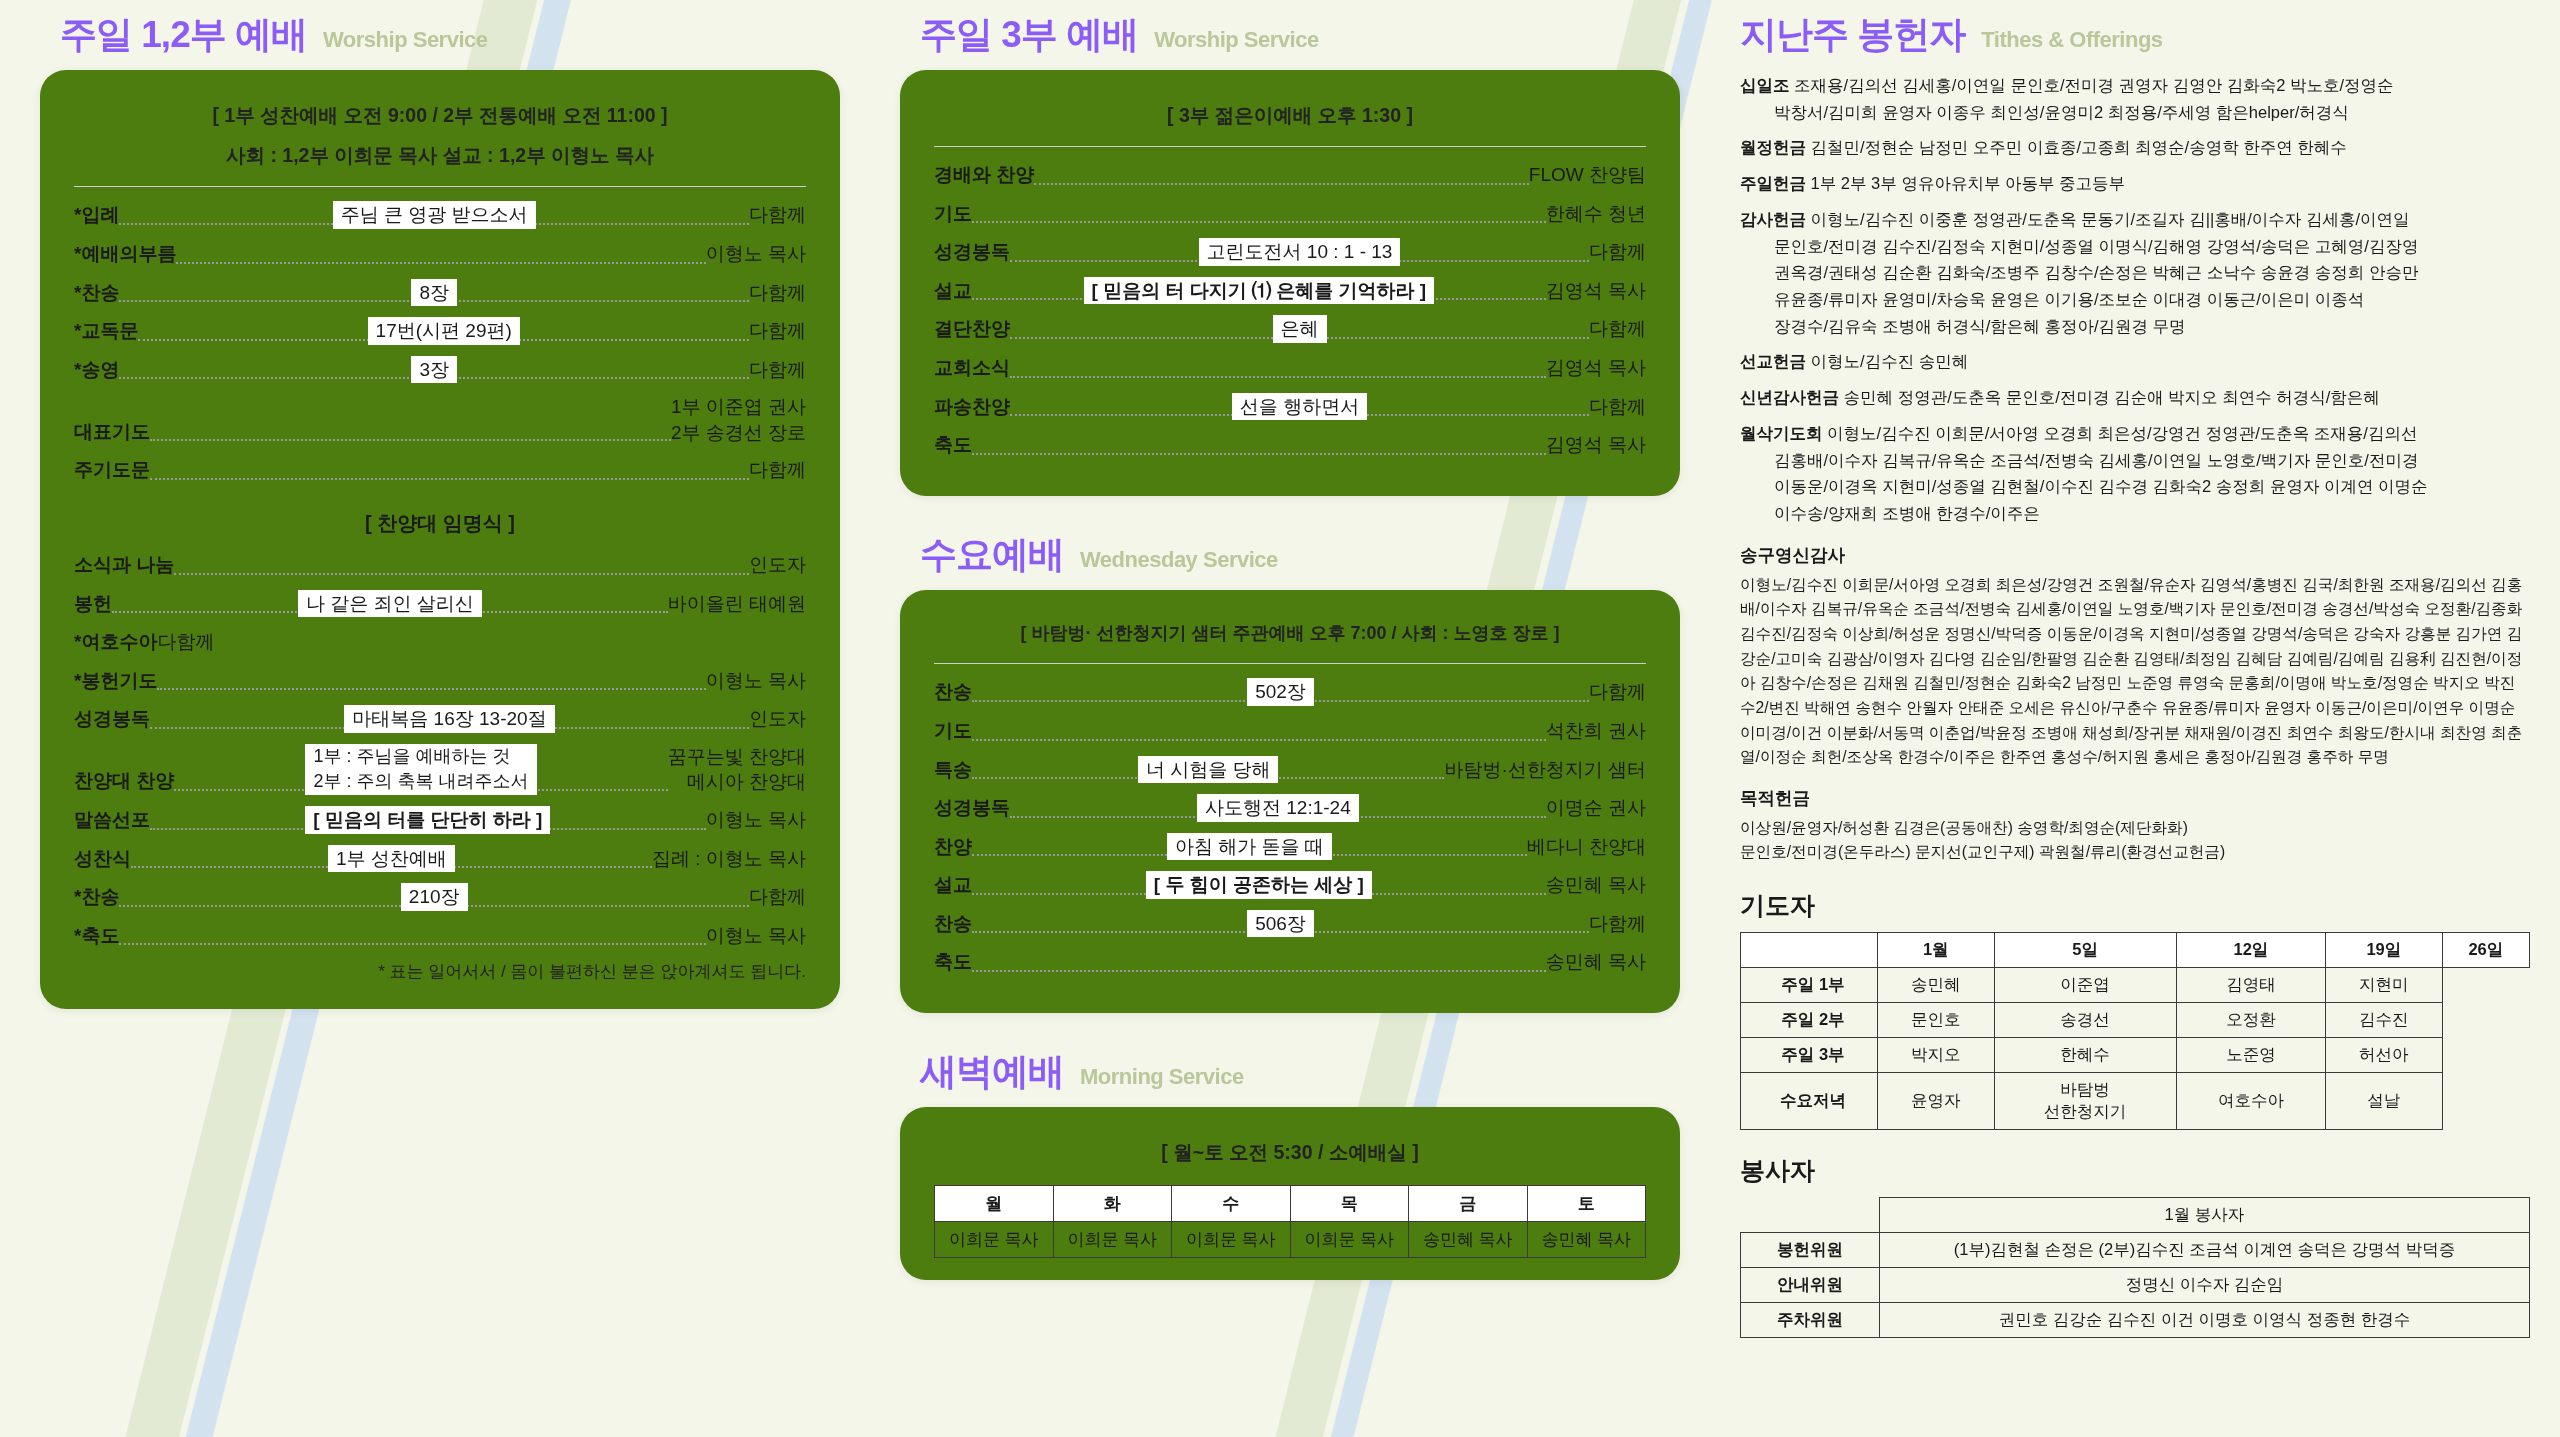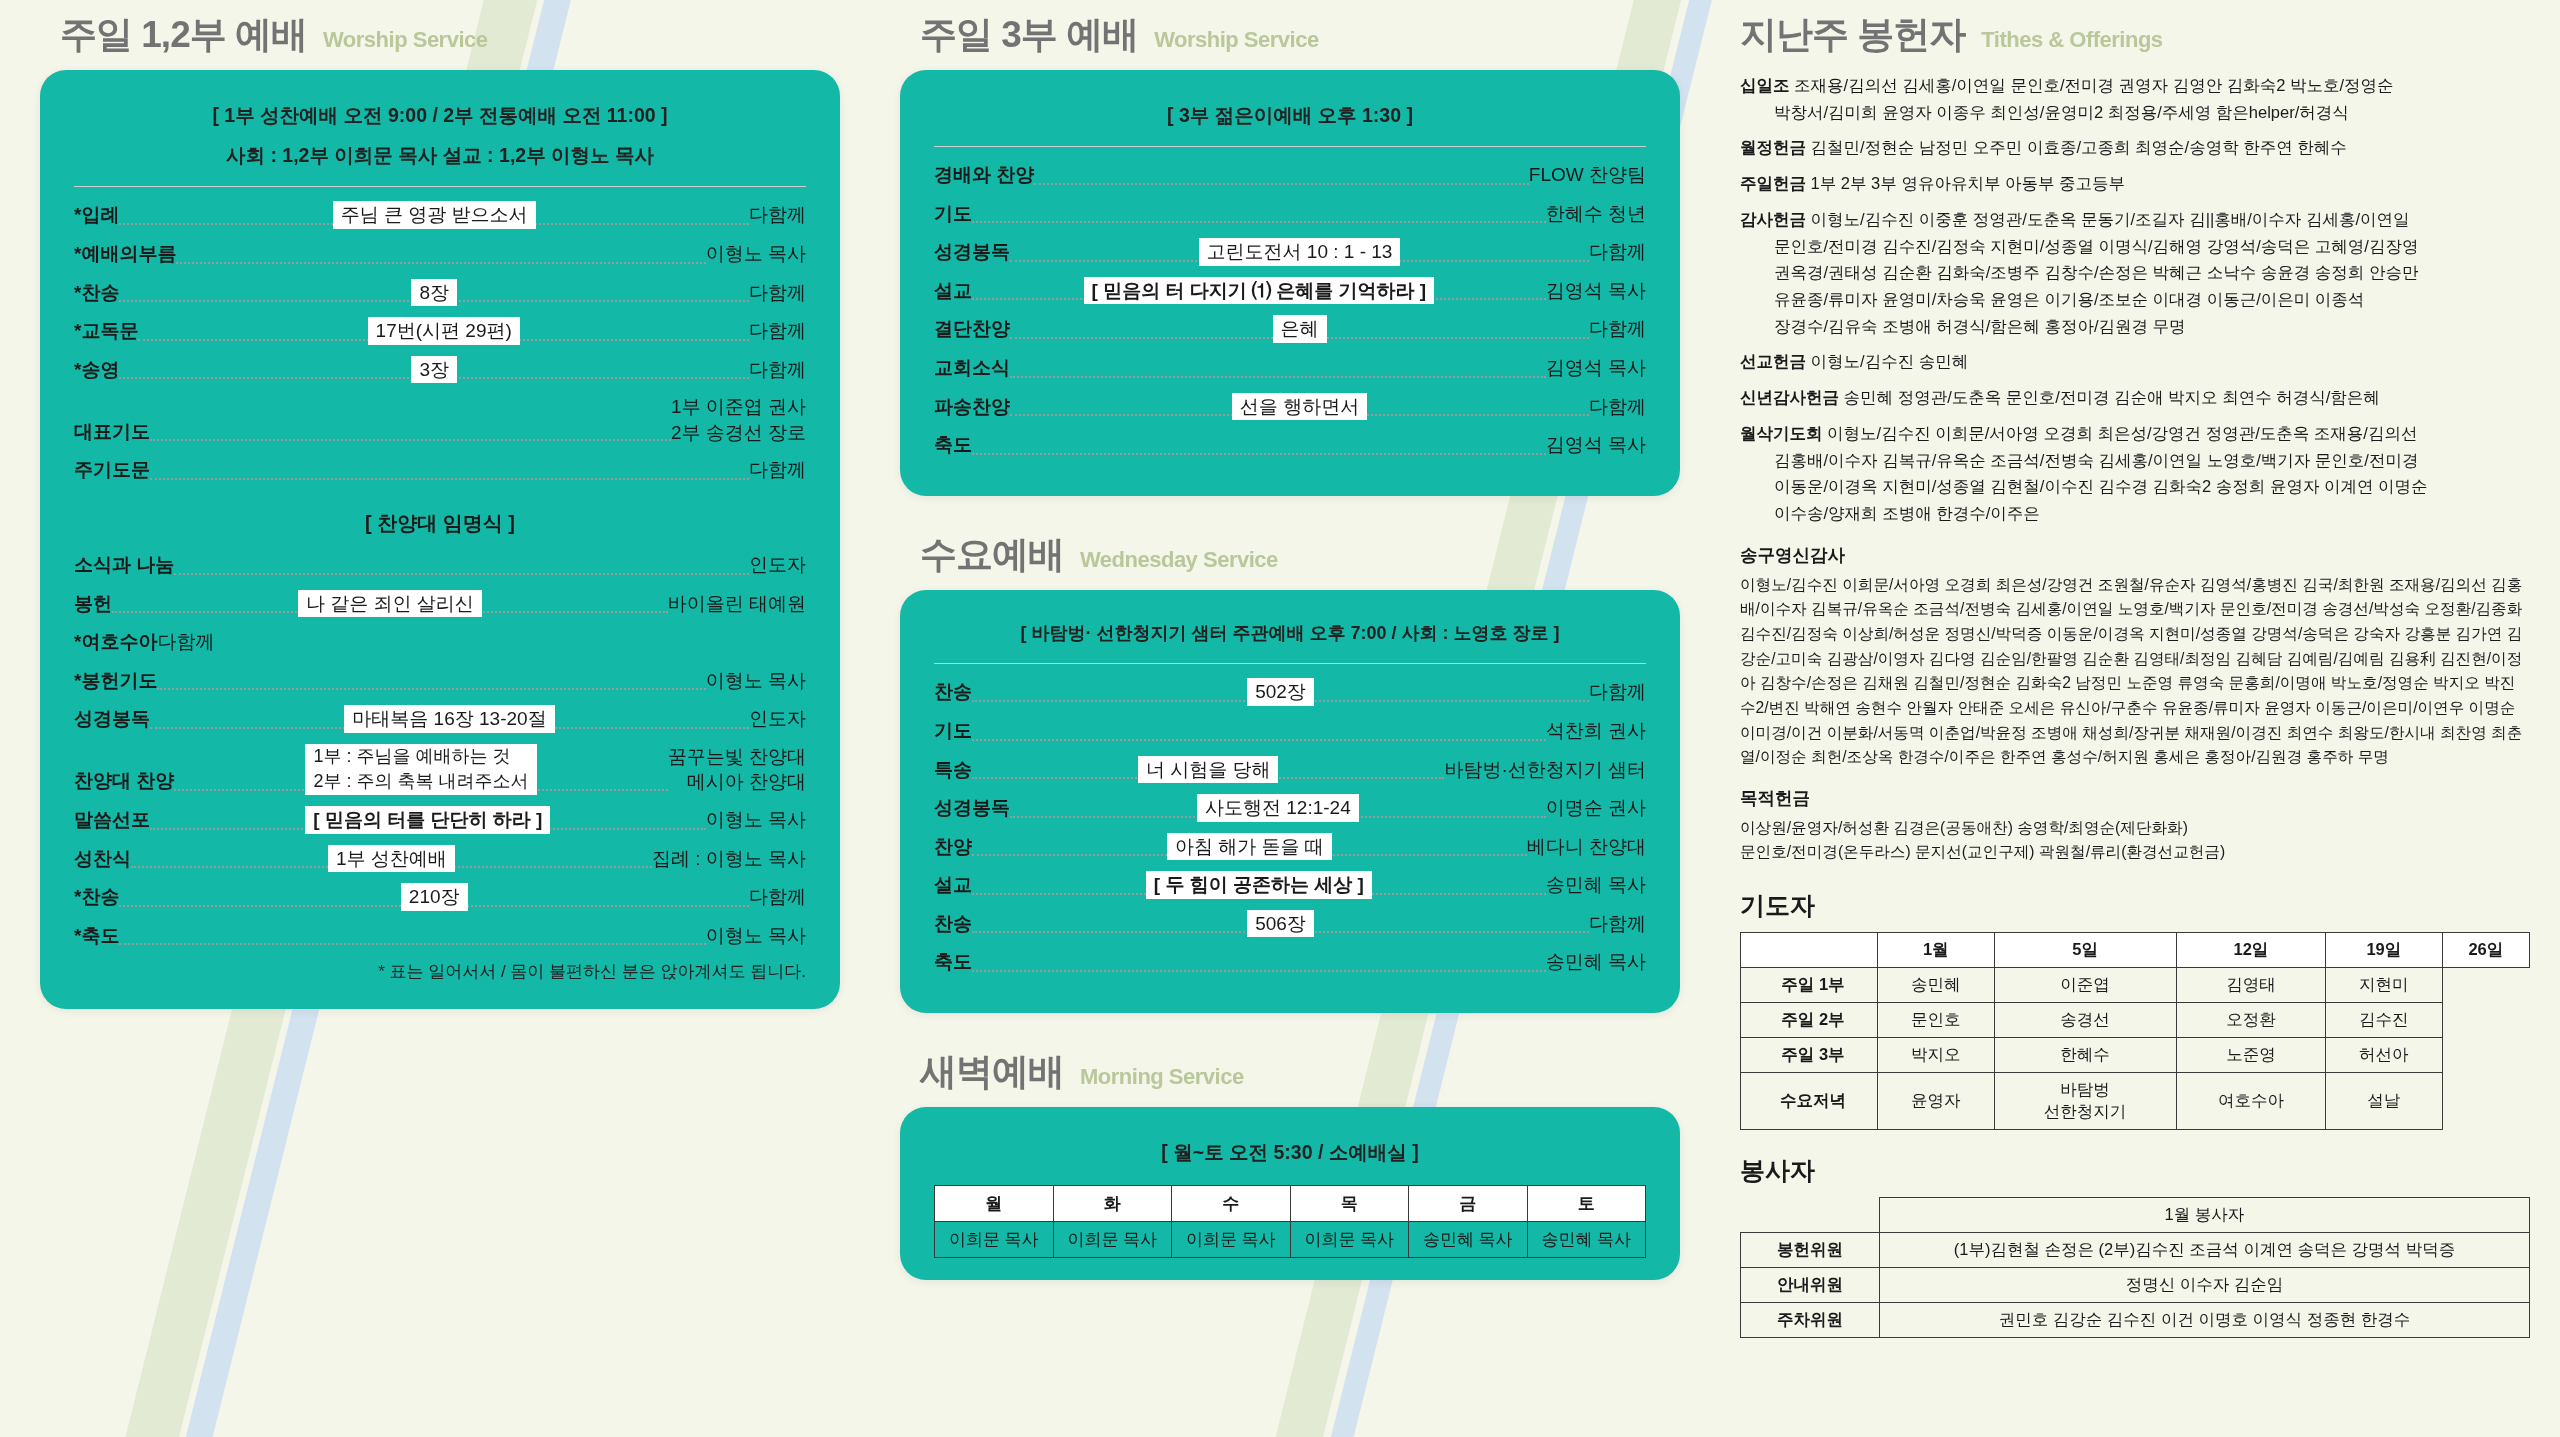--- a/index.html
+++ b/index.html
@@ -19,25 +19,25 @@
   .band4{left:1505px;width:22px;background:#cfe0ef;opacity:.9;}
 
   .page{position:relative;width:2560px;height:1437px;}
 
   .col{position:absolute;}
   .col-left{left:40px;top:10px;width:800px;}
   .col-mid{left:900px;top:10px;width:780px;}
   .col-right{left:1740px;top:10px;width:790px;}
 
   .sec-title{display:flex;align-items:baseline;gap:16px;padding-left:20px;margin:0 0 10px 0;}
-  .sec-title .ko{font-size:37px;font-weight:bold;letter-spacing:-1px;color:#737373;}
+  .sec-title .ko{font-size:37px;font-weight:bold;letter-spacing:-1px;color:#8b5cf6;}
   .sec-title .en{font-size:22px;font-weight:bold;color:#b9c79a;letter-spacing:-.5px;}
 
   .card{
-    background:#14b8a6;
+    background:#4d7c0f;
     border-radius:26px;
     box-shadow:0 2px 10px rgba(0,0,0,.07);
     padding:24px 34px 26px 34px;
     box-sizing:border-box;
   }
 
   .banner{
     text-align:center;font-size:19.5px;font-weight:bold;color:#222;
     padding:6px 0 4px 0;line-height:1.55;
   }

